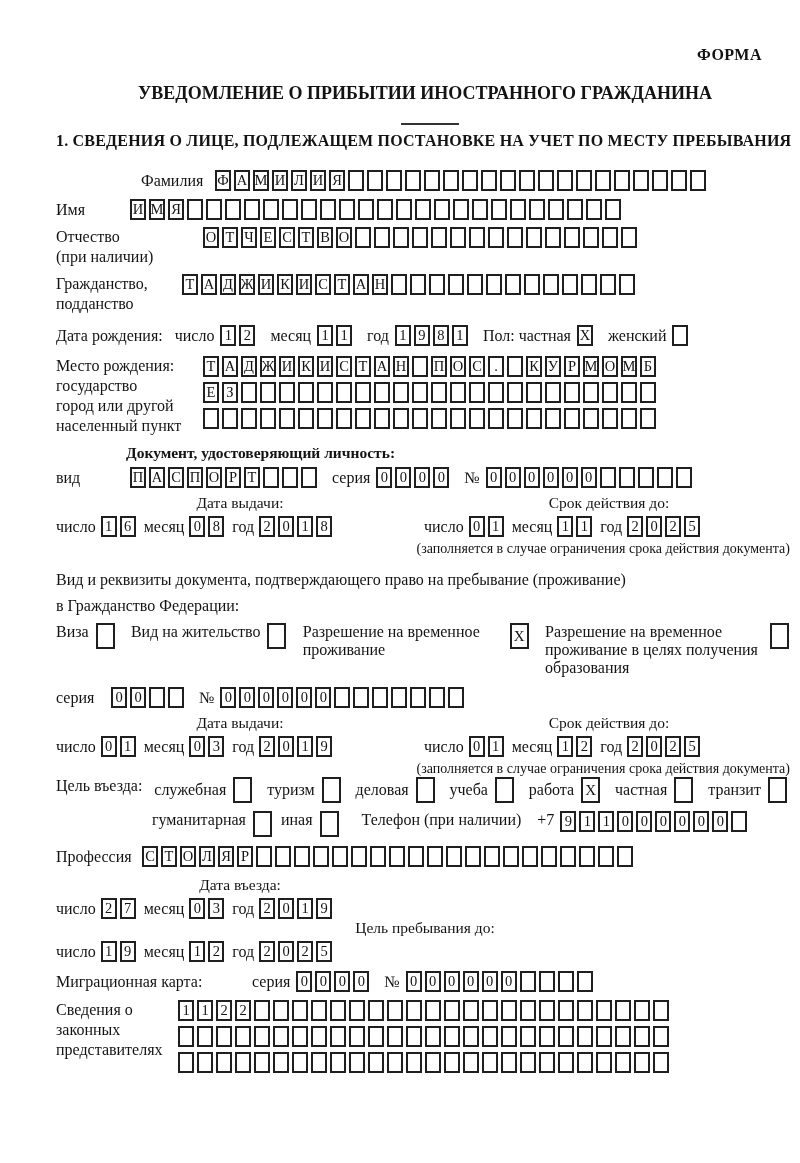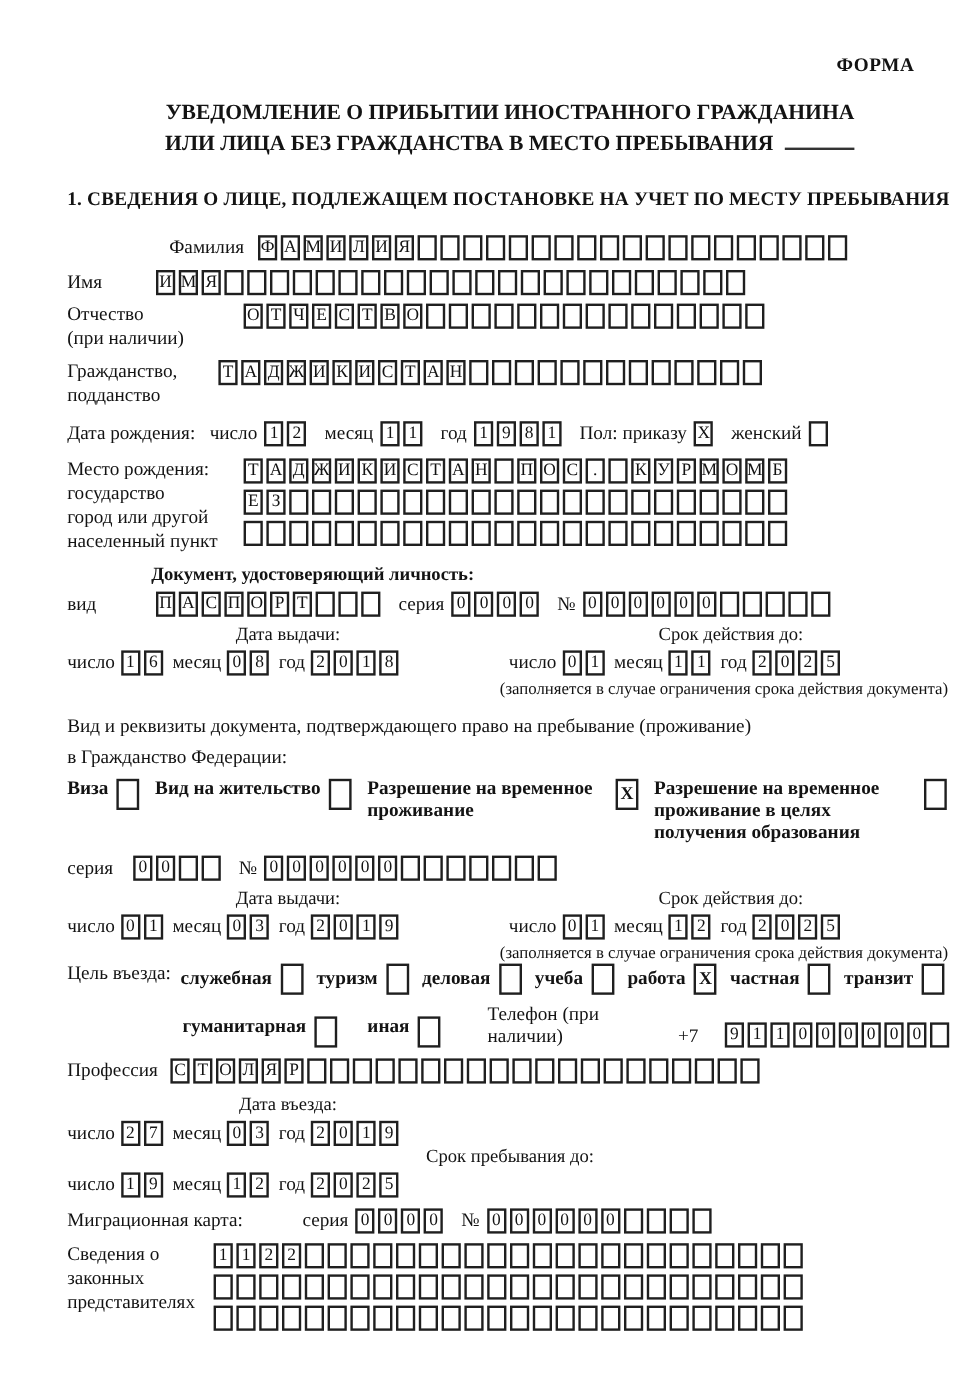--- a/index.html
+++ b/index.html
@@ -14,21 +14,21 @@
 
   
   .ref-block { width:186px; margin-left:auto; margin-right:0; font-size:14.5px; line-height:19px; }
   .ref-block .grp2 { margin-top:7px; }
   .forma { text-align:right; padding-right:32px; font-weight:bold; font-size:16px; margin-top:16px; letter-spacing:0.5px; }
 
   
   .title { text-align:center; font-weight:bold; font-size:18px; line-height:26px; margin-top:16px; }
   .blank-line { display:inline-block; width:58px; border-bottom:2px solid #333; height:14px; margin-left:10px; }
 
-  .section-heading { font-weight:bold; font-size:16px; letter-spacing:0.2px; margin-top:26px; }
+  .section-heading { font-weight:bold; font-size:16px; letter-spacing:0.2px; }
 
   
   .cells { display:inline-flex; flex:none; }
   .cell {
     width:16px; height:21px; border:2px solid #1f1f1f; margin-right:3px;
     display:inline-flex; align-items:center; justify-content:center;
     font-size:14.5px; flex:none; background:#fff;
   }
   .cb .cell { width:19px; height:26px; font-size:15px; }
 
@@ -51,43 +51,43 @@
   .dates { display:flex; margin-top:6px; }
   .dates .half-l { width:368px; flex:none; }
   .dates .half-r { flex:1; }
   .dates .hdr { text-align:center; font-size:15.5px; margin-bottom:4px; }
   .dline { display:flex; align-items:center; gap:5px; }
   .note { text-align:right; font-size:14px; margin-top:4px; padding-right:4px; }
 
   .intro { margin-top:10px; line-height:26px; }
 
   .opts-row { display:flex; justify-content:space-between; align-items:flex-start; margin-top:4px; padding-right:2px; }
-  .opt { display:inline-flex; align-items:flex-start; gap:7px;font-weight:bold; }
+  .opt { display:inline-flex; align-items:flex-start; gap:7px; }
   .opt .olbl { display:inline-block; }
   .opt .center { text-align:left; }
   .w200 { width:200px; }
   .w218 { width:218px; }
 
   .purpose-row { display:flex; justify-content:space-between; align-items:flex-start; margin-top:0; padding-right:4px; }
   .purpose-row .opt { align-items:center; }
-  .purpose2 { display:flex; align-items:flex-end; gap:22px; margin-top:8px; padding-left:96px; }
+  .purpose2 { display:flex; align-items:flex-start; gap:6px; margin-top:8px; padding-left:96px; }
 
   .mig-row { display:flex; align-items:center; margin-top:9px; }
 </style>
 </head>
 <body>
 
 <div class="page">
 
 
   <div class="forma">ФОРМА</div>
 
   <div class="title">
     <div>УВЕДОМЛЕНИЕ О ПРИБЫТИИ ИНОСТРАННОГО ГРАЖДАНИНА</div>
-    <div><span>ИЛИ ЛИЦА БЕЗ ГРАЖДАНСТВА В МЕСТО ПРЕБЫВАНИЯ</span><span class="blank-line"></span></div>
+    <div><span class="blank-line"></span></div>
   </div>
 
   <div class="section-heading">1. СВЕДЕНИЯ О ЛИЦЕ, ПОДЛЕЖАЩЕМ ПОСТАНОВКЕ НА УЧЕТ ПО МЕСТУ ПРЕБЫВАНИЯ</div>
 
   <div class="form-row" style="margin-top:20px;justify-content:center;">
     <span class="lbl lbl-w74">Фамилия</span>
     <span class="cells">
         <span class="cell">Ф</span>
         <span class="cell">А</span>
         <span class="cell">М</span>
@@ -226,21 +226,21 @@
         <span class="cell">1</span>
         <span class="cell">1</span>
       </span>
     <span class="inline-gap">год</span>
     <span class="cells">
         <span class="cell">1</span>
         <span class="cell">9</span>
         <span class="cell">8</span>
         <span class="cell">1</span>
       </span>
-    <span class="inline-gap">Пол: приказу</span>
+    <span class="inline-gap">Пол: частная</span>
     <span class="cells">
         <span class="cell">X</span>
       </span>
     <span class="inline-gap">женский</span>
     <span class="cells">
         <span class="cell"></span>
       </span>
   </div>
 
   <div class="two-col" style="margin-top:10px;">
@@ -649,21 +649,21 @@
         <span>год</span>
         <span class="cells">
             <span class="cell">2</span>
             <span class="cell">0</span>
             <span class="cell">1</span>
             <span class="cell">9</span>
           </span>
       </div>
     </div>
     <div class="half-r">
-      <div class="hdr">Срок пребывания до:</div>
+      <div class="hdr">Цель пребывания до:</div>
       <div class="dline">
         <span>число</span>
         <span class="cells">
             <span class="cell">1</span>
             <span class="cell">9</span>
           </span>
         <span>месяц</span>
         <span class="cells">
             <span class="cell">1</span>
             <span class="cell">2</span>

